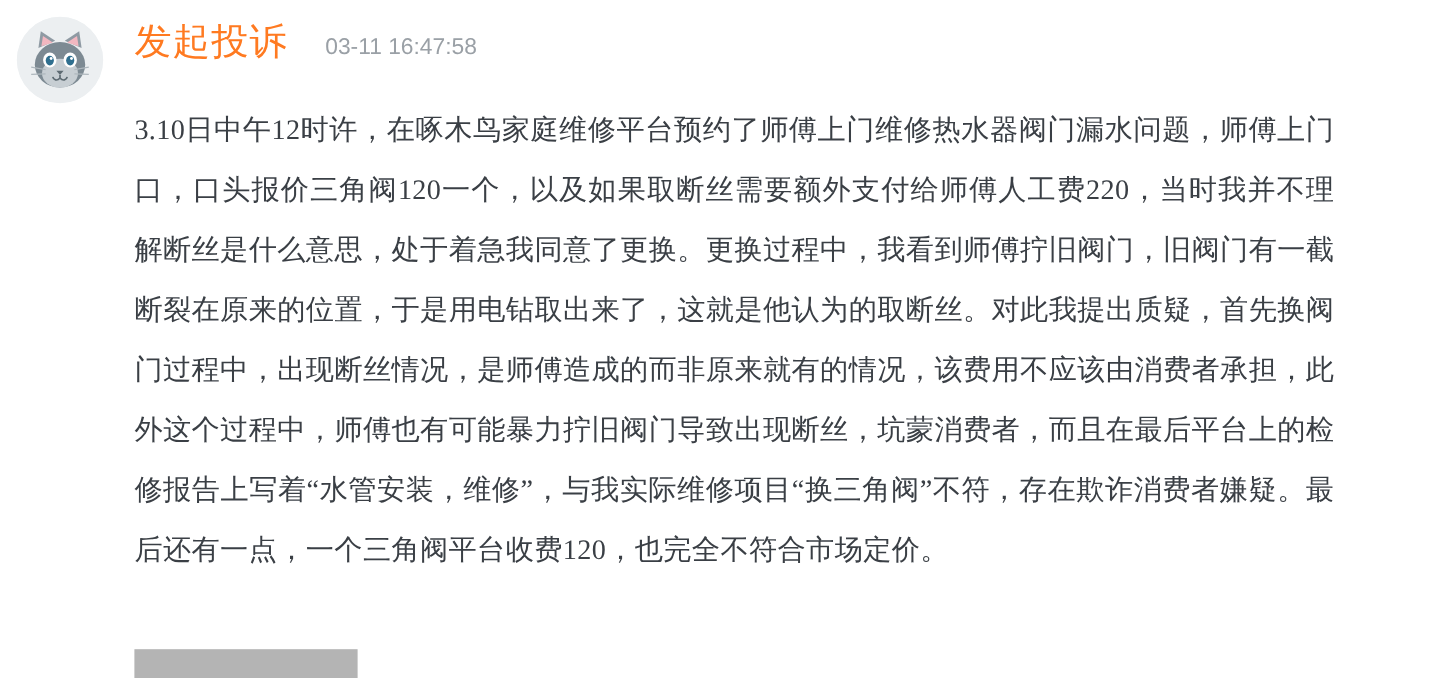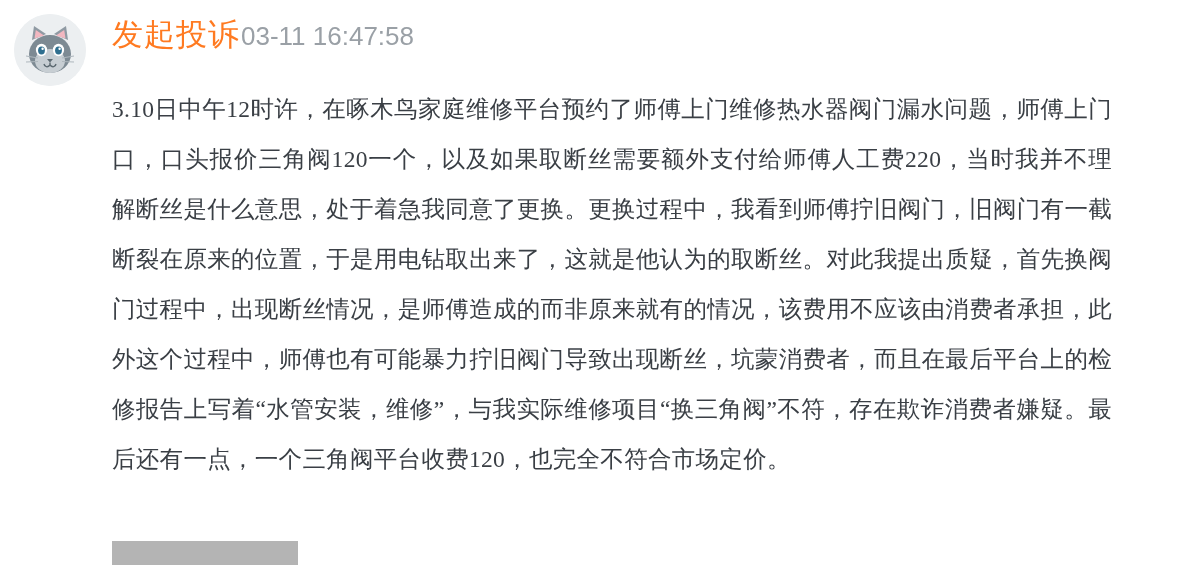--- a/index.html
+++ b/index.html
@@ -31,31 +31,31 @@
     overflow: hidden;
   }
   .avatar svg {
     display: block;
     width: 72px;
     height: 72px;
   }
   .header {
     display: flex;
     align-items: baseline;
-    gap: 1px;
+    gap: 31px;
     height: 60px;
   }
   .action-title {
     font-size: 31px;
     color: #ff7a21;
     letter-spacing: 1px;
     white-space: nowrap;
   }
   .timestamp {
-    font-size: 26px;
+    font-size: 19px;
     color: #9aa0a6;
     white-space: nowrap;
     text-align: right;
   }
   .body-text {
     margin-top: 10px;
     font-size: 23.5px;
     line-height: 50px;
     color: #3a3f45;
     text-align: justify;

